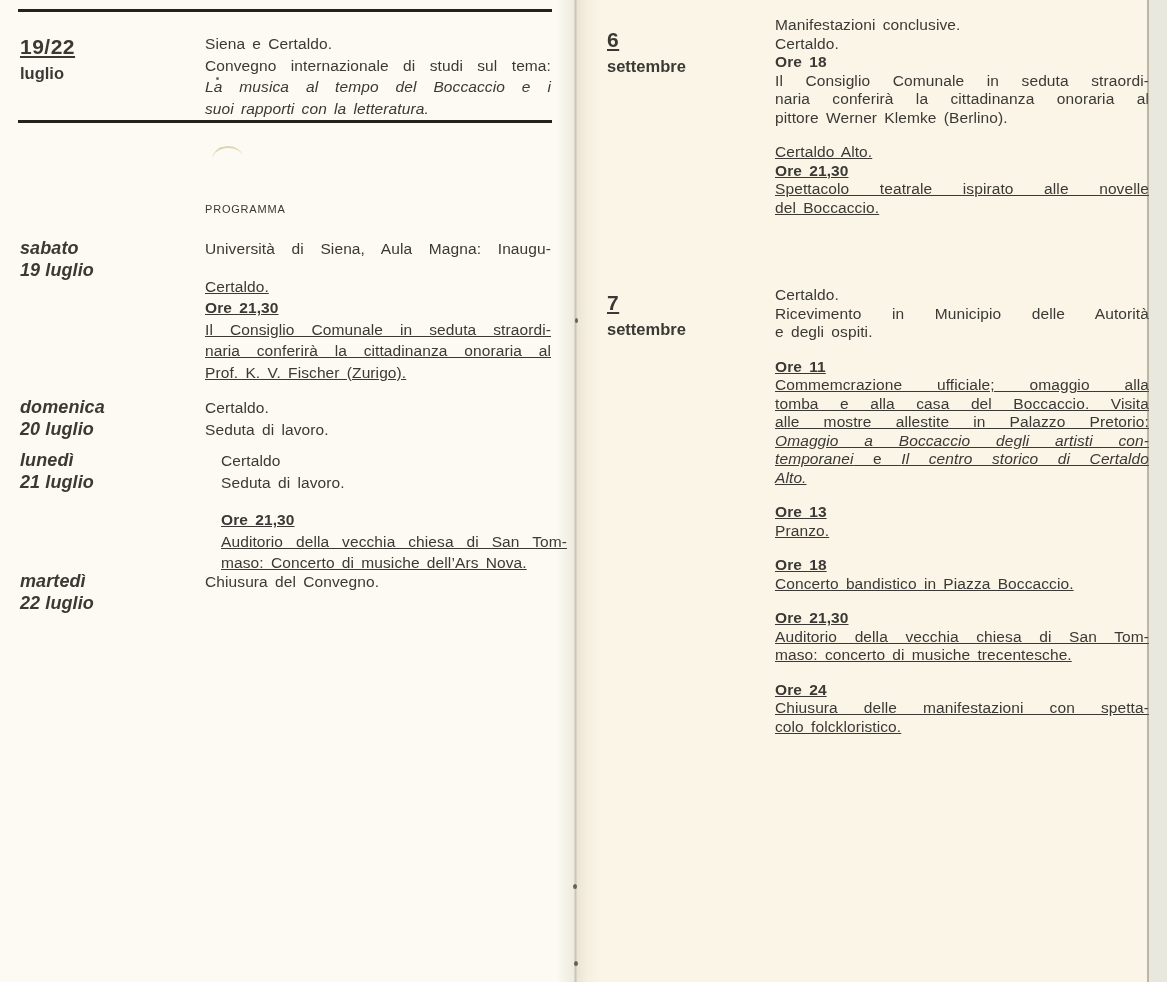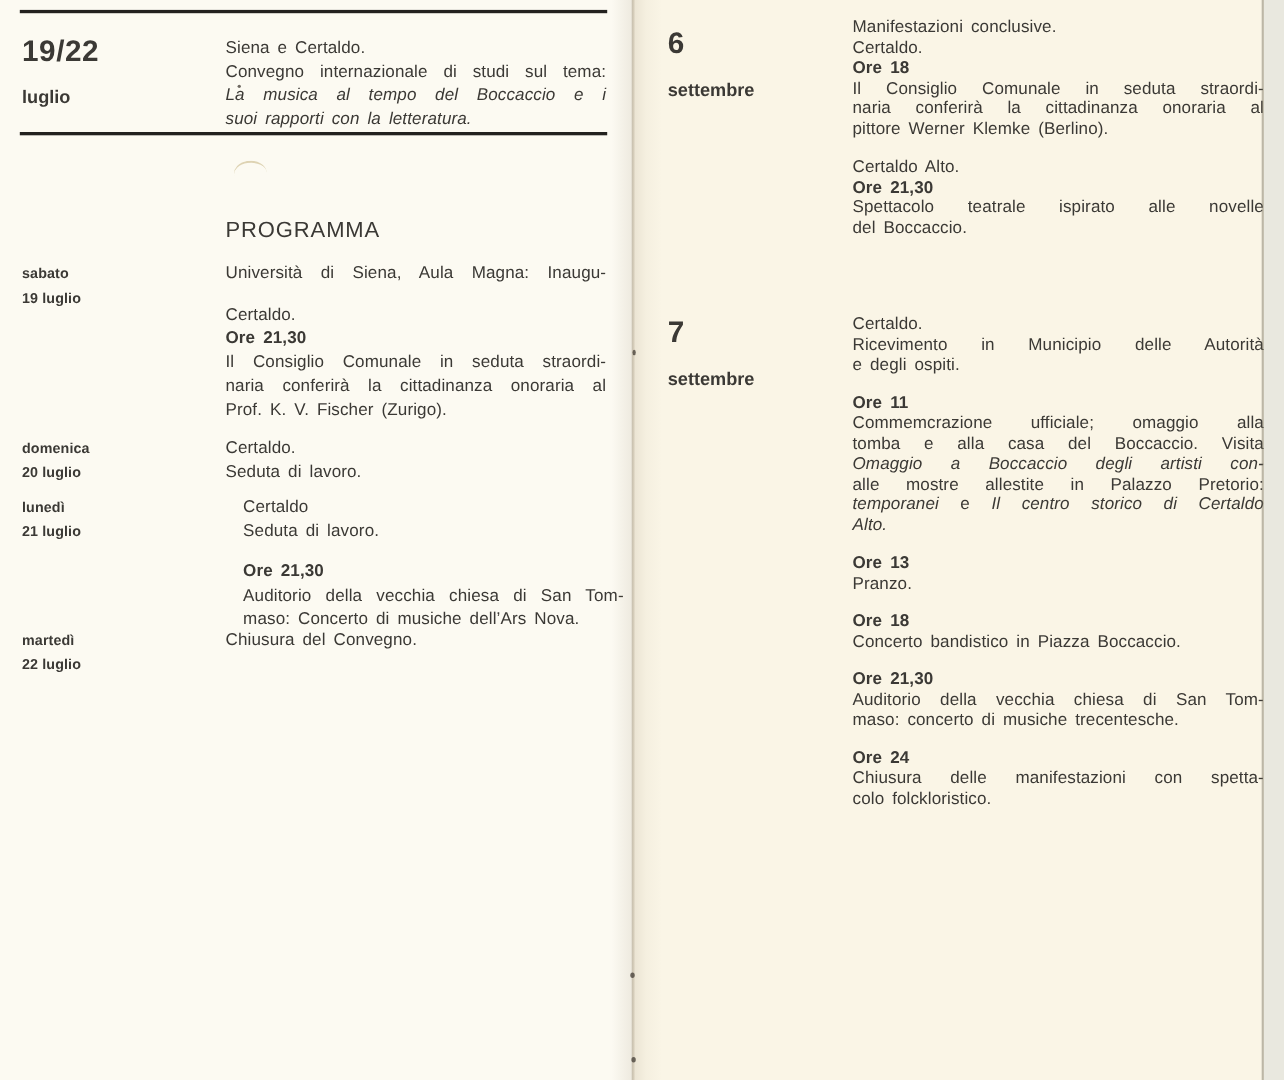--- a/index.html
+++ b/index.html
@@ -25,31 +25,31 @@
   .edge-line{position:absolute;left:1147px;top:0;width:2px;height:982px;background:rgba(112,106,88,0.45);}
   .edge-strip{position:absolute;left:1149px;top:0;width:18px;height:982px;background:#e9e8df;}
   .rule{position:absolute;height:3px;background:var(--rule,#23221f);}
   .rule-top{left:18px;top:9px;width:534px;}
   .rule-mid{left:18px;top:120px;width:534px;}
 
   .abs{position:absolute;}
   .content{width:346px;font-size:15.5px;line-height:21.5px;letter-spacing:0.1px;word-spacing:0.18em;}
   .page-right-content{width:374px;line-height:18.5px;}
   .block{margin:0;}
-  .block + .block{margin-top:16px;}
+  .block + .block{margin-top:16px;text-decoration:underline;}
   .line{min-height:1em;white-space:normal;}
   .line.j{text-align:justify;text-align-last:justify;}
   .s-n{font-style:normal;font-weight:400;}
   .s-b{font-weight:700;}
   .s-i{font-style:italic;}
 
-  .d-big{font-size:27px;font-weight:700;letter-spacing:0.5px;line-height:27px;}
-  .d-small{font-size:16.5px;font-weight:700;margin-top:20px;line-height:18px;}
-  .date-lines{font-size:13px;font-weight:700;line-height:21.5px;letter-spacing:0.1px;}
-  .programma{font-size:20px;letter-spacing:0.8px;}
+  .d-big{font-size:21px;font-weight:700;letter-spacing:0.5px;line-height:27px;text-decoration:underline;}
+  .d-small{font-size:16.5px;font-weight:700;margin-top:4px;line-height:18px;}
+  .date-lines{font-size:18px;font-weight:700;line-height:21.5px;letter-spacing:0.1px;font-style:italic;}
+  .programma{font-size:11px;letter-spacing:0.8px;}
 
   .speck{position:absolute;background:#4a443c;border-radius:50%;opacity:0.8;}
   .squiggle{
     position:absolute;left:212px;top:146px;width:30px;height:12px;
     border-top:2px solid rgba(196,178,128,0.55);border-radius:50% 60% 0 0/90% 100% 0 0;
     transform:rotate(-8deg);
   }
 </style>
 </head>
 <body>
@@ -160,22 +160,22 @@
   <div class="abs content page-right-content" style="left:775px;top:286px;">
       <div class="block">
         <div class="line"><span class="s-n">Certaldo.</span></div>
         <div class="line j"><span class="s-n">Ricevimento in Municipio delle Autorità</span></div>
         <div class="line"><span class="s-n">e degli ospiti.</span></div>
       </div>
       <div class="block">
         <div class="line"><span class="s-b">Ore 11</span></div>
         <div class="line j"><span class="s-n">Commemcrazione ufficiale; omaggio alla</span></div>
         <div class="line j"><span class="s-n">tomba e alla casa del Boccaccio. Visita</span></div>
+        <div class="line j"><span class="s-n">alle mostre allestite in Palazzo Pretorio:</span></div>
         <div class="line j"><span class="s-i">Omaggio a Boccaccio degli artisti con-</span></div>
-        <div class="line j"><span class="s-n">alle mostre allestite in Palazzo Pretorio:</span></div>
         <div class="line j"><span class="s-i">temporanei</span><span class="s-n"> e </span><span class="s-i">Il centro storico di Certaldo</span></div>
         <div class="line"><span class="s-i">Alto.</span></div>
       </div>
       <div class="block">
         <div class="line"><span class="s-b">Ore 13</span></div>
         <div class="line"><span class="s-n">Pranzo.</span></div>
       </div>
       <div class="block">
         <div class="line"><span class="s-b">Ore 18</span></div>
         <div class="line"><span class="s-n">Concerto bandistico in Piazza Boccaccio.</span></div>

